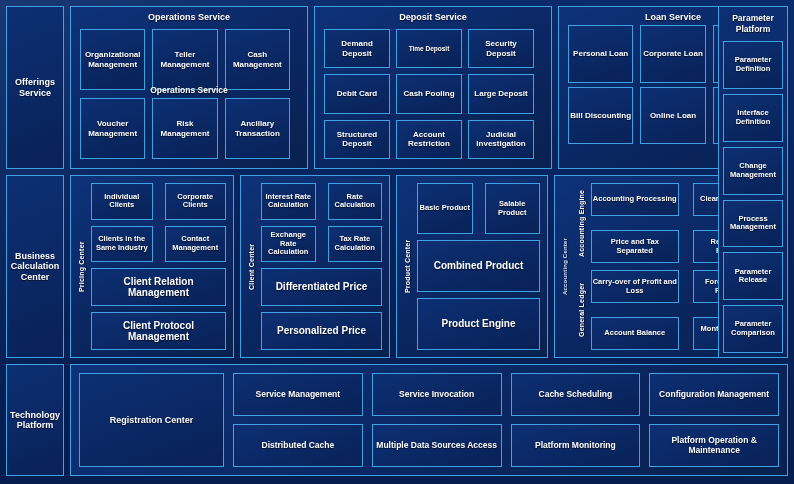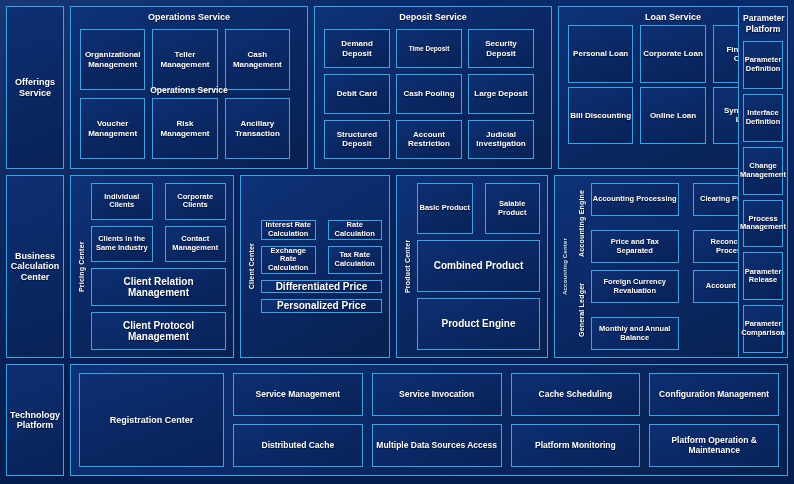--- a/index.html
+++ b/index.html
@@ -71,21 +71,21 @@
     position:absolute;left:0;right:0;top:78px;
     text-align:center;font-size:8.5px;font-weight:bold;
     text-shadow:0 1px 2px rgba(0,0,0,.85);
     pointer-events:none;z-index:4;
   }
   .svc-panel .bx{font-size:8px;padding:1px;}
   .bx.small-label{font-size:6.5px;}
 
   
   .param-rail{
-    width:50px;flex:0 0 74px;
+    width:70px;flex:0 0 74px;
     border:1px solid #3fa3e3;
     background:linear-gradient(150deg,#0d2f73 0%,#09245c 100%);
     box-sizing:border-box;
     padding:4px;
     display:flex;flex-direction:column;gap:5px;
     align-items:stretch;
   }
   .param-head{
     font-size:8.5px;font-weight:bold;text-align:center;
     line-height:1.3;padding:2px 0 1px;
@@ -97,21 +97,21 @@
   .cap-zone{flex:1;display:flex;gap:6px;}
   .cap-group{
     border:1px solid #3fa3e3;
     background:linear-gradient(150deg,#0e3279 0%,#0a2762 55%,#08214f 100%);
     box-sizing:border-box;
     display:flex;
     padding:7px 7px 7px 4px;
     gap:4px;
   }
   .g-client{flex:0 0 164px;}
-  .g-pricing{flex:0 0 150px;align-items:center;}
+  .g-pricing{flex:0 0 150px;}
   .g-product{flex:0 0 152px;}
   .g-acct{flex:1;}
 
   .vlabel{
     writing-mode:vertical-rl;transform:rotate(180deg);
     font-size:7px;font-weight:bold;
     display:flex;align-items:center;justify-content:center;
     flex:0 0 12px;
     text-shadow:0 1px 1px rgba(0,0,0,.7);
     letter-spacing:.2px;
@@ -258,20 +258,21 @@
             <div class="acct-grid">
               <div class="bx">Accounting Processing</div>
               <div class="bx">Clearing Processing</div>
               <div class="bx">Price and Tax Separated</div>
               <div class="bx">Reconciliation Processing</div>
             </div>
           </div>
           <div class="acct-sub">
             <div class="vlabel">General  Ledger</div>
             <div class="acct-grid">
+              <div class="bx">Carry-over of Profit and Loss</div>
               <div class="bx">Foreign Currency Revaluation</div>
               <div class="bx">Account Balance</div>
               <div class="bx">Monthly and Annual Balance</div>
             </div>
           </div>
         </div>
       </div>
     </div>
   </div>
 

